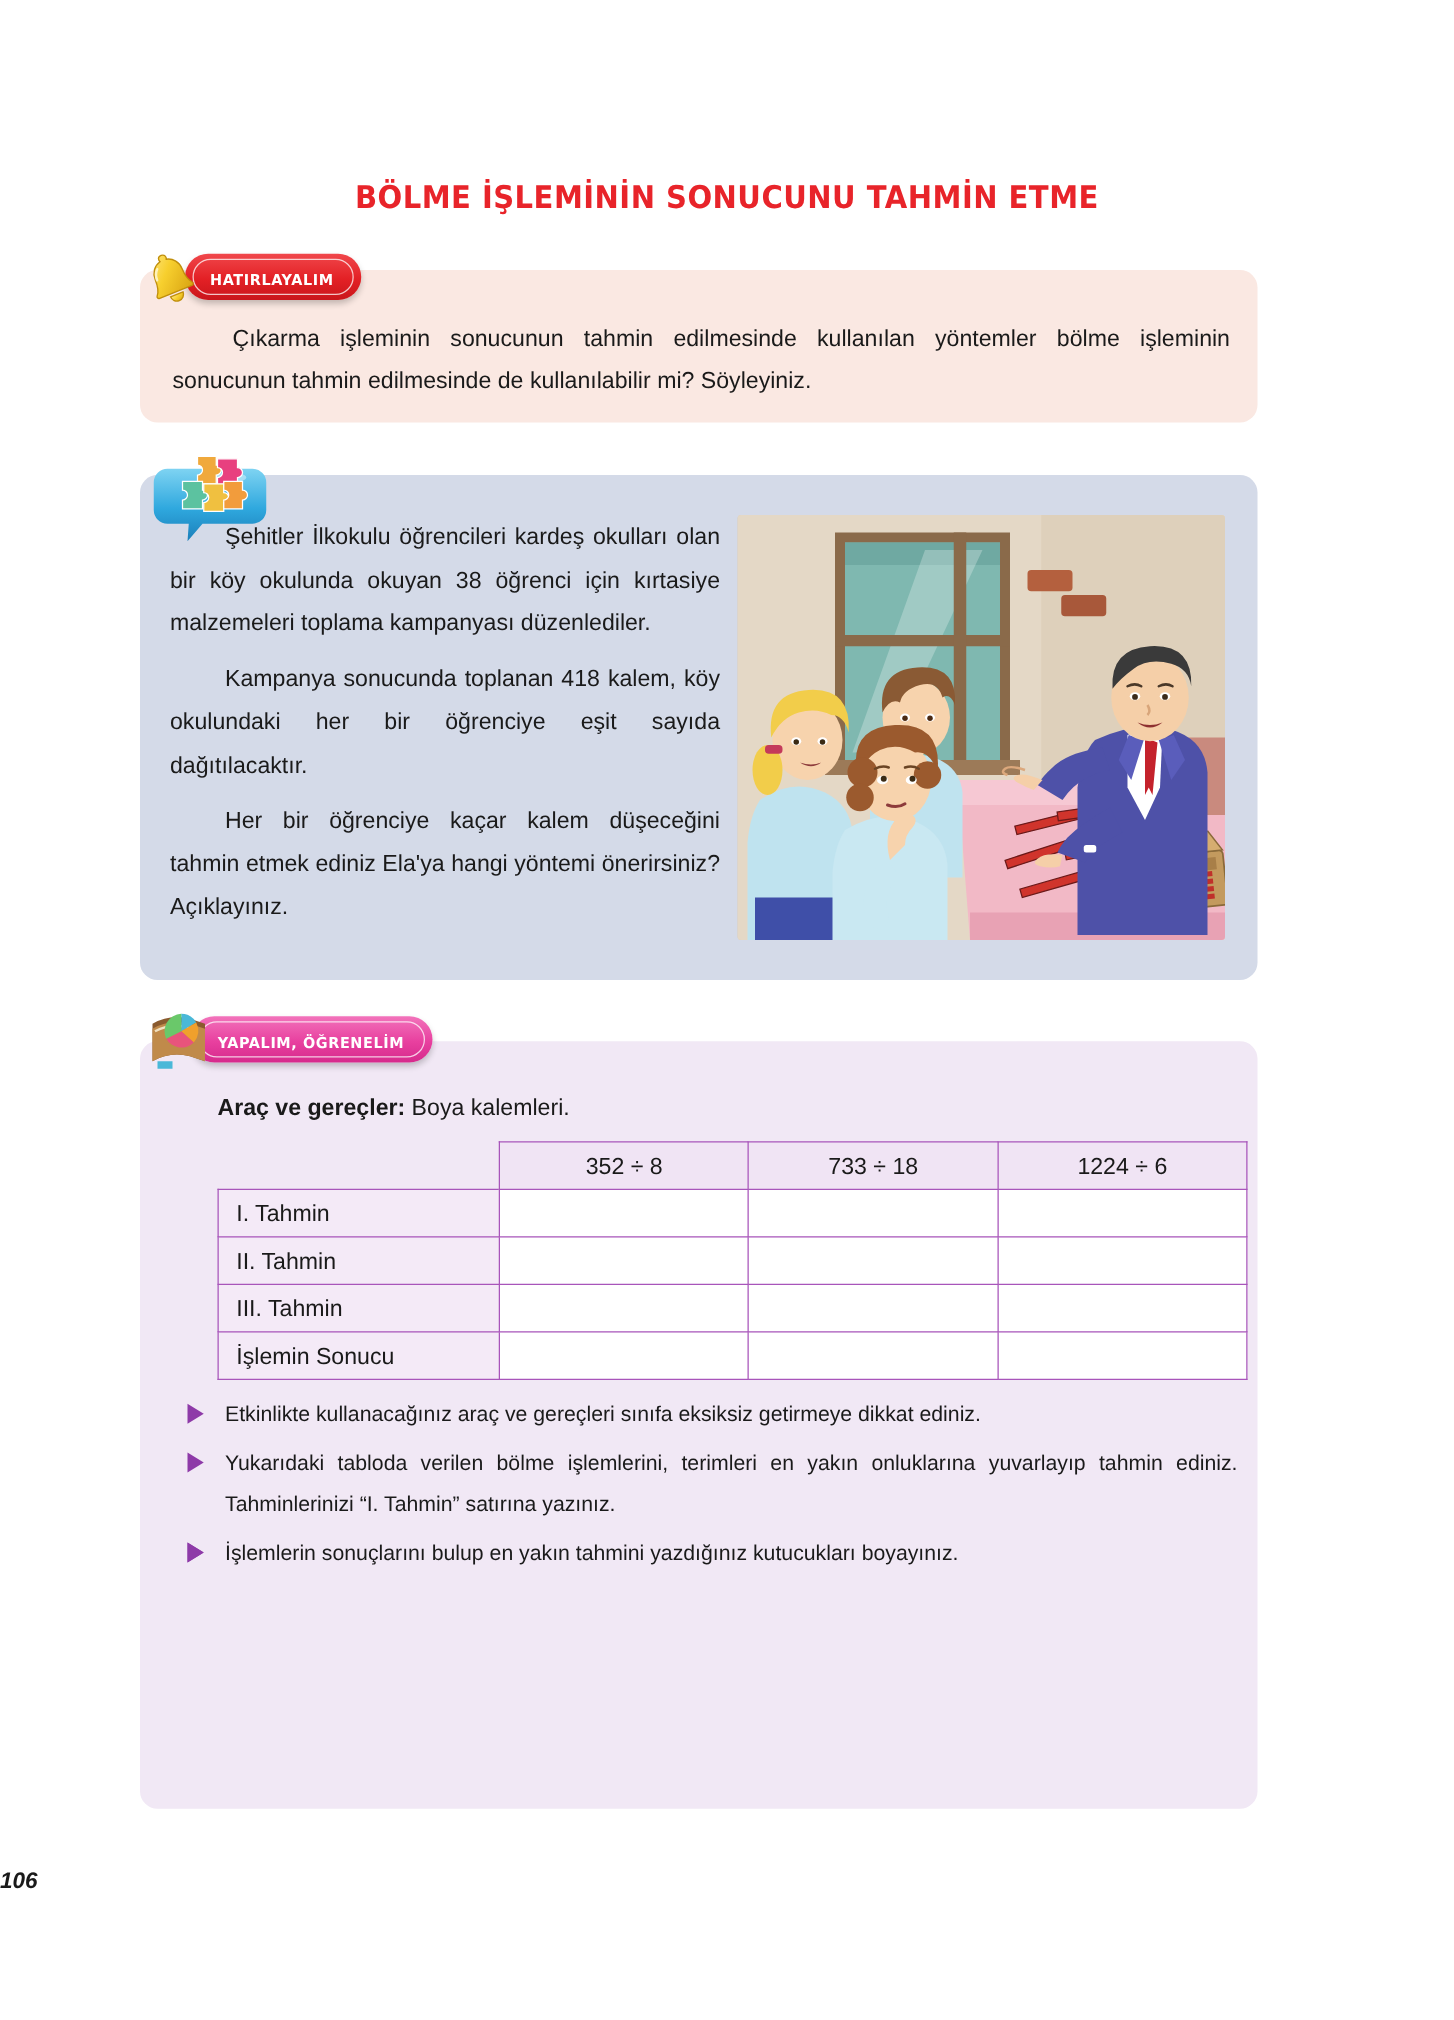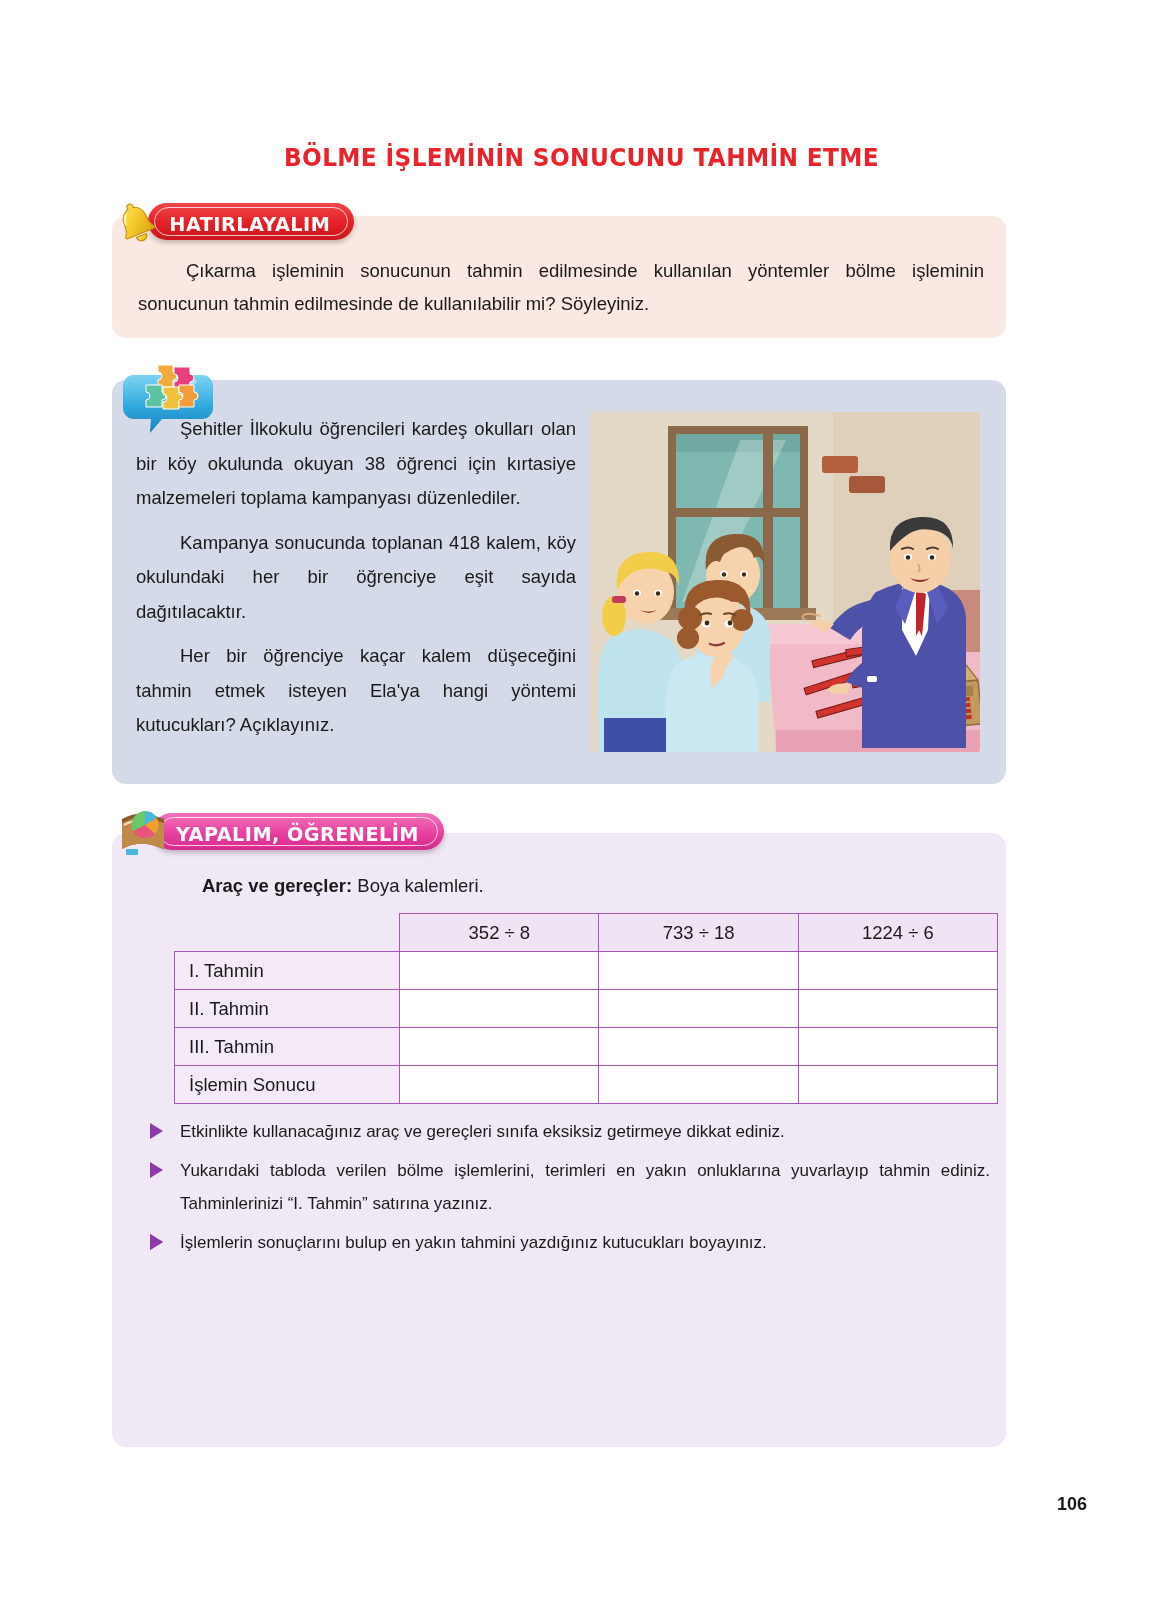--- a/index.html
+++ b/index.html
@@ -64,21 +64,21 @@
 
   
   .badge {
     position: absolute;
     display: flex;
     align-items: center;
     height: 37px;
     padding: 4px 20px 0 18px;
     border-radius: 19px;
     color: #ffffff;
-    font-size: 20px;
+    font-size: 12px;
     font-weight: bold;
     letter-spacing: 0.5px;
     font-family: "DejaVu Sans", sans-serif;
     white-space: nowrap;
     z-index: 6;
   }
   .badge::after {
     content: "";
     position: absolute;
     left: 6px; right: 6px; top: 4px; bottom: 4px;
@@ -174,21 +174,21 @@
     background: #f1e8f5;
     border-radius: 14px;
   }
   .materials {
     position: absolute;
     top: 42px;
     left: 62px;
     font-size: 18.5px;
     color: #1a1a1a;
   }
-  .materials b { font-weight: bold; margin-left: 28px; }
+  .materials b { font-weight: bold; }
 
   
   .est-table {
     position: absolute;
     top: 80px;
     left: 62px;
     width: 824px;
     border-collapse: collapse;
     font-size: 18.5px;
     color: #1a1a1a;
@@ -246,24 +246,25 @@
     border-top: 8px solid transparent;
     border-bottom: 8px solid transparent;
   }
 
   
   .page-number {
     position: absolute;
     top: 1494px;
     left: 0;
     width: 1087px;
-    text-align: right;
+    text-align: left;
     font-size: 18px;
     font-weight: bold;
     color: #1a1a1a;
+    font-style: italic;
   }
 </style>
 </head>
 <body>
 
 <div class="page">
 
   <div class="page-title">BÖLME İŞLEMİNİN SONUCUNU TAHMİN ETME</div>
 
   <div class="section sec-remember">
@@ -287,21 +288,21 @@
       <path d="M20.6 40.5 h10.8 c0 3-2.4 5.4-5.4 5.4 -3 0-5.4-2.4-5.4-5.4z" fill="url(#bellg)" stroke="#c08f0c" stroke-width="1.1"></path>
       <path d="M19 16 c-2.2 2-3.3 4.6-3.4 8.2" fill="none" stroke="#fff7cf" stroke-width="2" stroke-linecap="round" opacity="0.85"></path>
     </g>
   </svg>
 
   <div class="section sec-story">
 
     <div class="story-text">
       <p>Şehitler İlkokulu öğrencileri kardeş okulları olan bir köy okulunda okuyan 38 öğrenci için kırtasiye malzemeleri toplama kampanyası düzenlediler.</p>
       <p>Kampanya sonucunda toplanan 418 kalem, köy okulundaki her bir öğrenciye eşit sayıda dağıtılacaktır.</p>
-      <p>Her bir öğrenciye kaçar kalem düşeceğini tahmin etmek isteyen Ela'ya hangi yöntemi kutucukları? Açıklayınız.</p>
+      <p>Her bir öğrenciye kaçar kalem düşeceğini tahmin etmek ediniz Ela'ya hangi yöntemi önerirsiniz? Açıklayınız.</p>
     </div>
 
     <div class="story-illustration">
       <svg viewBox="0 0 390 340" width="390" height="340" preserveAspectRatio="xMidYMid slice">
 
         <rect x="0" y="0" width="390" height="340" fill="#ded2c0"></rect>
         <rect x="0" y="0" width="390" height="340" fill="#e4d8c6"></rect>
 
         <rect x="243" y="0" width="147" height="340" fill="#ded0bb"></rect>
 

